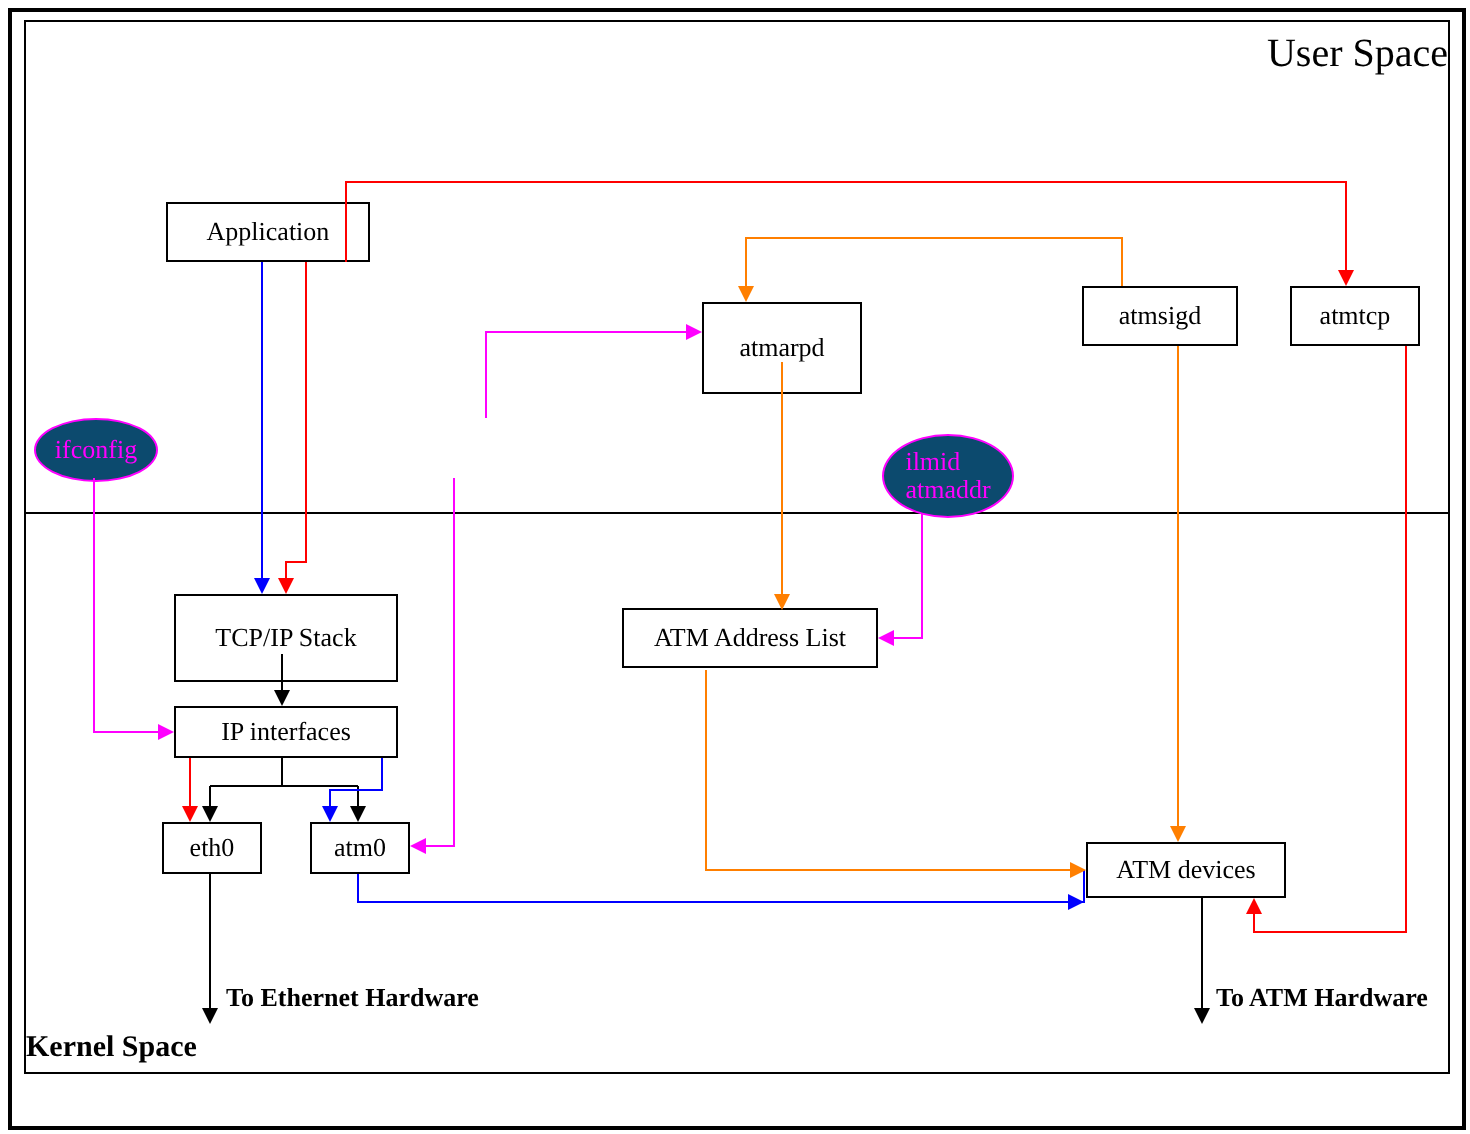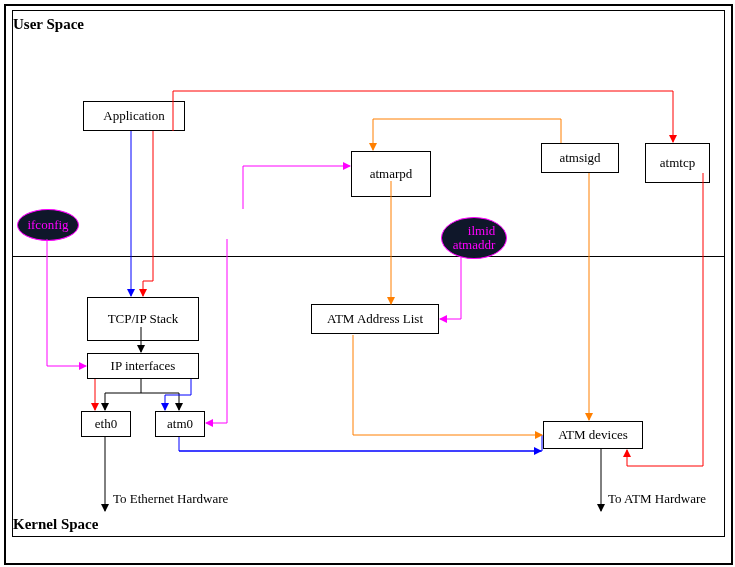--- a/index.html
+++ b/index.html
@@ -30,23 +30,23 @@
     left: 4px;
     top: 532px;
     font-size: 15px;
     font-weight: bold;
   }
   .title-top {
     position: absolute;
     top: 5px;
     left: 0;
     width: 100%;
-    text-align: left;
-    font-size: 15px;
-    font-weight: bold;
+    text-align: right;
+    font-size: 20px;
+    font-weight: normal;
   }
   .title-bottom {
     position: absolute;
     bottom: 3px;
     left: 0;
     width: 100%;
     font-size: 15px;
     font-weight: bold;
   }
   .box {
@@ -58,39 +58,40 @@
     align-items: center;
     justify-content: center;
     text-align: center;
     padding: 2px 4px;
     box-sizing: border-box;
   }
   .ellipse {
     position: absolute;
     border: 1px solid #f0f;
     border-radius: 50%;
-    background: #0f172a;
+    background: #0c4a6e;
     color: #f0f;
     font-size: 13px;
     display: flex;
     align-items: center;
     justify-content: center;
-    text-align: right;
+    text-align: left;
     line-height: 1.1;
   }
   .hline {
     position: absolute;
     left: 0;
     width: 711px;
     height: 0;
     border-top: 1px solid #000;
   }
   .note {
     position: absolute;
     font-size: 13px;
+    font-weight: bold;
   }
   svg.arrows {
     position: absolute;
     left: 0;
     top: 0;
     width: 711px;
     height: 525px;
     pointer-events: none;
   }
 </style>
@@ -101,21 +102,21 @@
   <div class="inner">
 
     <div class="title-top">User Space</div>
     <div class="title-bottom">Kernel Space</div>
 
     <div class="hline" style="top:245px"></div>
 
     <div class="box" style="left:70px; top:90px; width:102px; height:30px">Application</div>
     <div class="box" style="left:338px; top:140px; width:80px; height:46px">atmarpd</div>
     <div class="box" style="left:528px; top:132px; width:78px; height:30px">atmsigd</div>
-    <div class="box" style="left:632px; top:132px; width:65px; height:40px">atmtcp</div>
+    <div class="box" style="left:632px; top:132px; width:65px; height:30px">atmtcp</div>
 
     <div class="box" style="left:74px; top:286px; width:112px; height:44px">TCP/IP Stack</div>
     <div class="box" style="left:298px; top:293px; width:128px; height:30px">ATM Address List</div>
     <div class="box" style="left:74px; top:342px; width:112px; height:26px">IP interfaces</div>
     <div class="box" style="left:68px; top:400px; width:50px; height:26px">eth0</div>
     <div class="box" style="left:142px; top:400px; width:50px; height:26px">atm0</div>
     <div class="box" style="left:530px; top:410px; width:100px; height:28px">ATM devices</div>
 
     <div class="ellipse" style="left:4px; top:198px; width:60px; height:30px">ifconfig</div>
     <div class="ellipse" style="left:428px; top:206px; width:64px; height:40px; white-space:pre-line">ilmid

